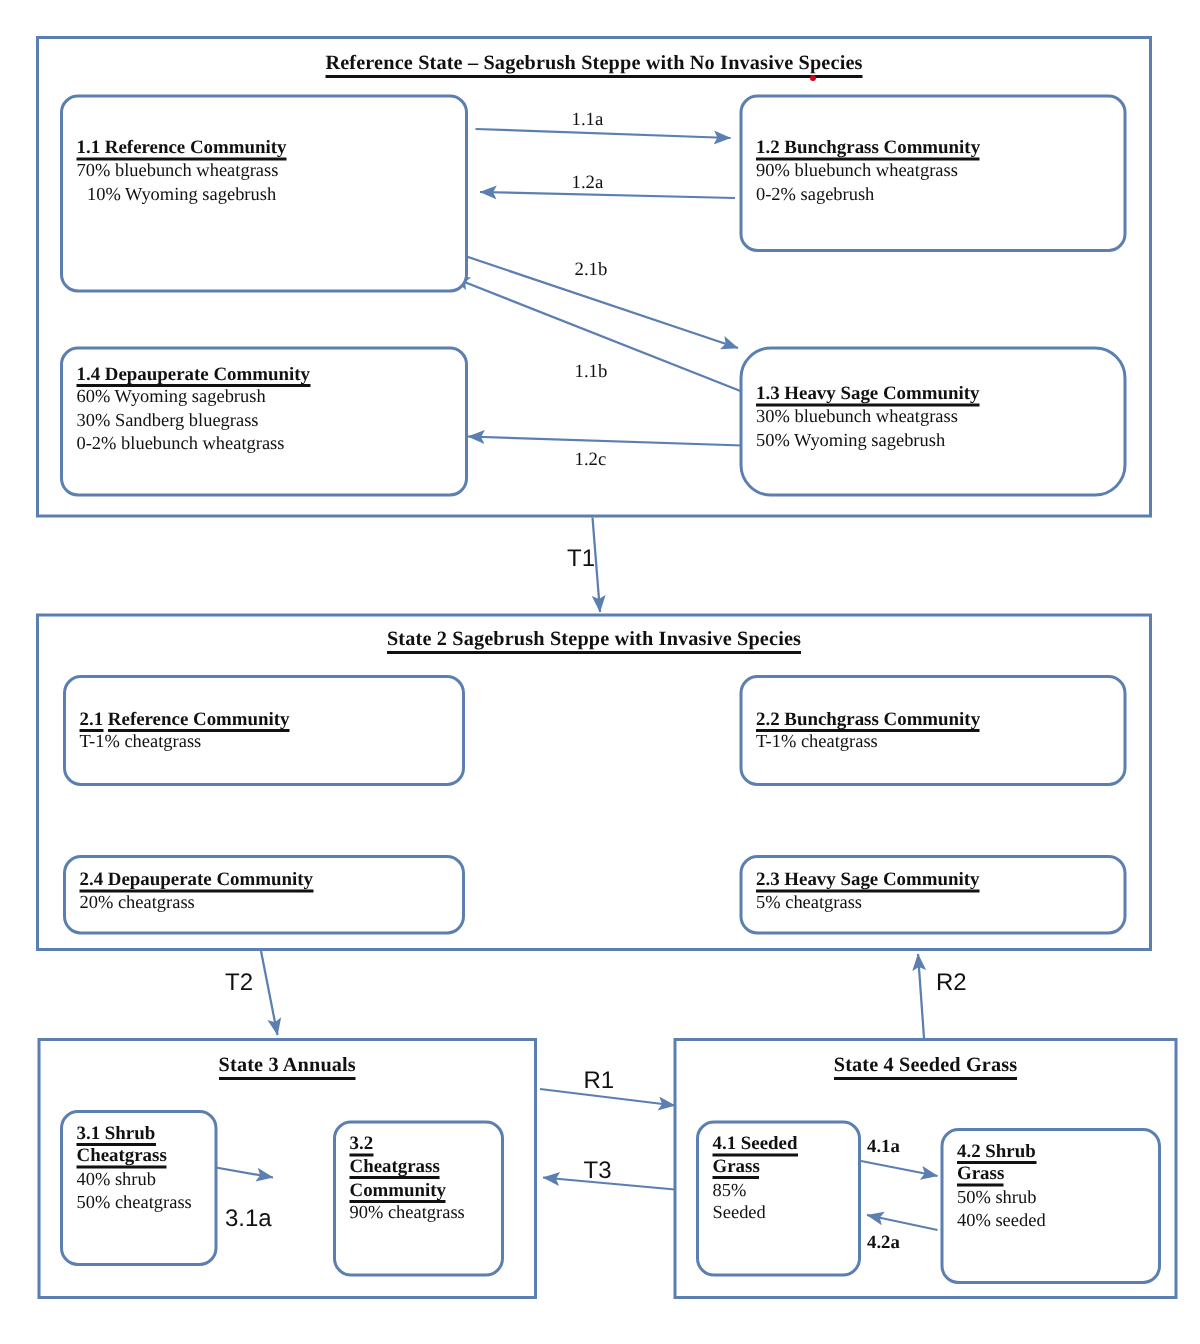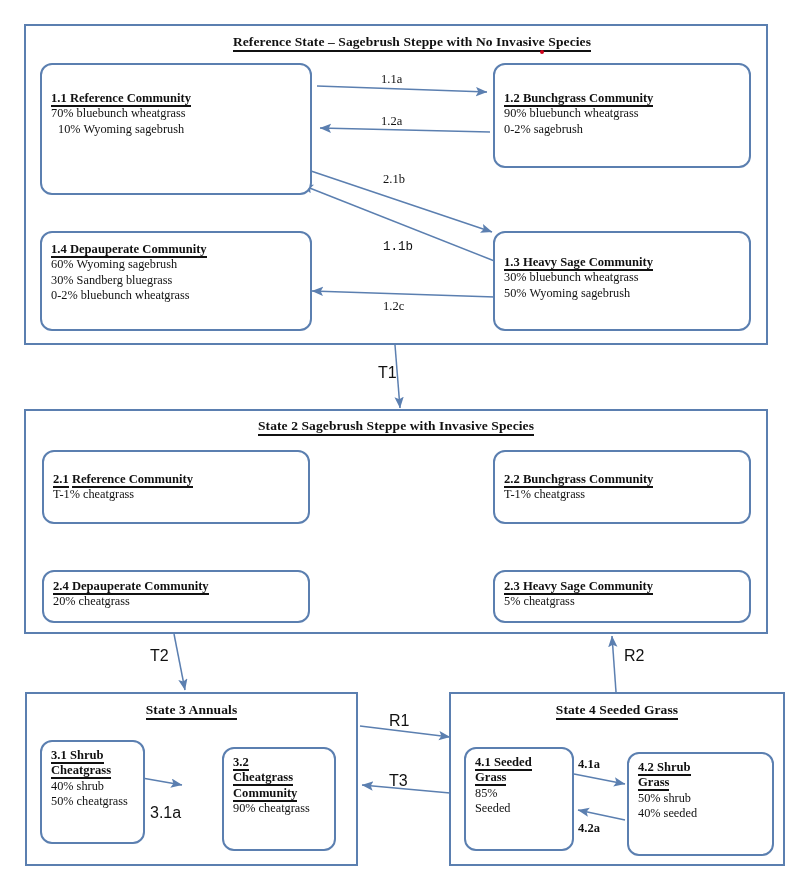--- a/index.html
+++ b/index.html
@@ -61,21 +61,21 @@
 
       <path d="M142,778 L182,785"></path>
 
       <path d="M574,774 L625,784"></path>
 
       <path d="M625,820 L578,810"></path>
     </g>
   </svg>
 
   <div class="panel" style="left:24px;top:24px;width:744px;height:321px;"></div>
-  <div class="panel-title" style="left:24px;top:34px;width:744px;padding-left:16px;">
+  <div class="panel-title" style="left:24px;top:34px;width:744px;">
     <span>Reference State – Sagebrush Steppe with No Invasive Species</span>
   </div>
   <div class="reddot" style="left:540px;top:50px;"></div>
 
   <div class="node" style="left:40px;top:63px;width:272px;height:132px;">
     <div class="ttl" style="margin-top:20px;"><u>1.1 Reference Community</u></div>
     <div class="ln">70% bluebunch wheatgrass</div>
     <div class="ln" style="padding-left:7px;">10% Wyoming sagebrush</div>
   </div>
 
@@ -85,30 +85,30 @@
     <div class="ln">0-2% sagebrush</div>
   </div>
 
   <div class="node" style="left:40px;top:231px;width:272px;height:100px;">
     <div class="ttl" style="margin-top:3px;"><u>1.4 Depauperate Community</u></div>
     <div class="ln">60% Wyoming sagebrush</div>
     <div class="ln">30% Sandberg bluegrass</div>
     <div class="ln">0-2% bluebunch wheatgrass</div>
   </div>
 
-  <div class="node" style="left:493px;top:231px;width:258px;height:100px;">
+  <div class="node" style="left:493px;top:231px;width:258px;height:100px;border-radius:21px;">
     <div class="ttl" style="margin-top:16px;"><u>1.3 Heavy Sage Community</u></div>
     <div class="ln">30% bluebunch wheatgrass</div>
     <div class="ln">50% Wyoming sagebrush</div>
   </div>
 
   <div class="alabel serif" style="left:381px;top:72px;">1.1a</div>
   <div class="alabel serif" style="left:381px;top:114px;">1.2a</div>
   <div class="alabel serif" style="left:383px;top:172px;">2.1b</div>
-  <div class="alabel serif" style="left:383px;top:240px;font-family:Liberation Mono, monospace;">1.1b</div>
+  <div class="alabel serif" style="left:383px;top:240px;">1.1b</div>
   <div class="alabel serif" style="left:383px;top:299px;">1.2c</div>
   <div class="alabel sans" style="left:378px;top:364px;">T1</div>
 
   <div class="panel" style="left:24px;top:409px;width:744px;height:225px;"></div>
   <div class="panel-title" style="left:24px;top:418px;width:744px;">
     <span>State 2 Sagebrush Steppe with Invasive Species</span>
   </div>
 
   <div class="node" style="left:42px;top:450px;width:268px;height:74px;">
     <div class="ttl" style="margin-top:14px;">

